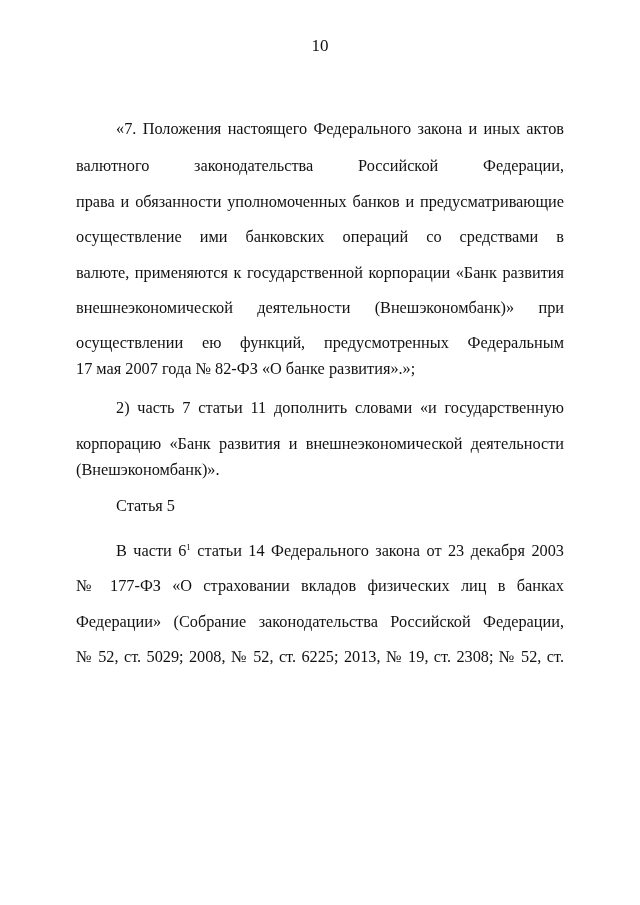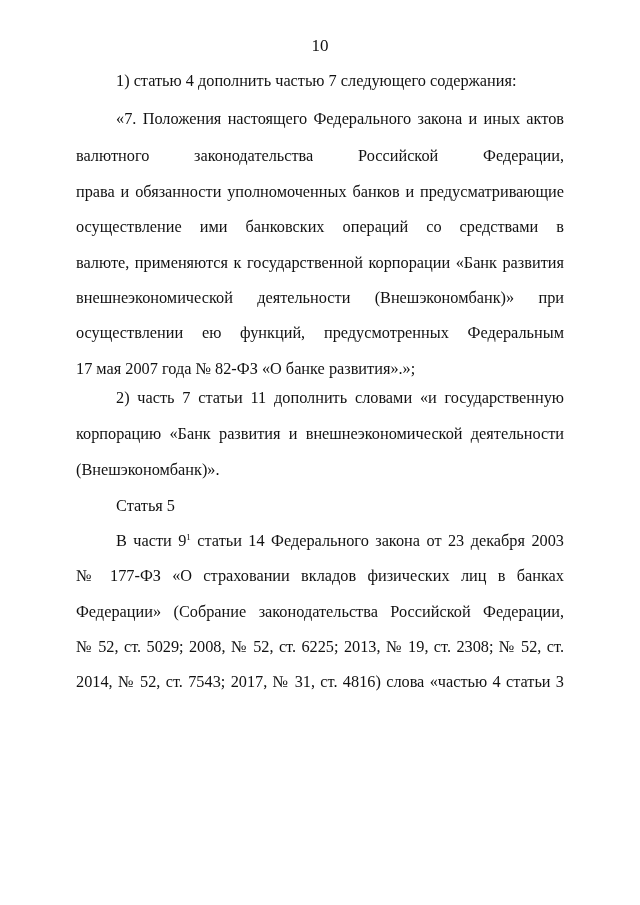--- a/index.html
+++ b/index.html
@@ -36,20 +36,21 @@
       font-size: 16.3px;
       line-height: 20px;
       white-space: nowrap;
     }
     .line.justify {
       text-align: justify;
       text-align-last: justify;
       white-space: normal;
       height: 20px;
       overflow: hidden;
+      margin-top: 10px;
     }
     .line.indent {
       left: 116px;
       width: 448px;
     }
     .bold {
       font-weight: normal;
     }
     sup {
       font-size: 9px;
@@ -57,36 +58,34 @@
       vertical-align: 6px;
     }
   </style>
 </head>
 <body>
 
 <div class="page">
 
   <div class="page-number">10</div>
 
-  <div class="line indent" style="top:71px">1) статью 4 дополнить частью 7 следующего содержания:</div>
 
   <div class="line justify indent" style="top:109px">«7. Положения настоящего Федерального закона и иных актов</div>
   <div class="line justify" style="top:146px">валютного законодательства Российской Федерации, устанавливающие</div>
   <div class="line justify" style="top:182px">права и обязанности уполномоченных банков и предусматривающие</div>
   <div class="line justify" style="top:217px">осуществление ими банковских операций со средствами в иностранной</div>
   <div class="line justify" style="top:253px">валюте, применяются к государственной корпорации «Банк развития и</div>
   <div class="line justify" style="top:288px">внешнеэкономической деятельности (Внешэкономбанк)» при</div>
   <div class="line justify" style="top:323px">осуществлении ею функций, предусмотренных Федеральным законом от</div>
   <div class="line" style="top:359px">17 мая 2007 года № 82-ФЗ «О банке развития».»;</div>
 
   <div class="line justify indent" style="top:388px">2) часть 7 статьи 11 дополнить словами «и государственную</div>
   <div class="line" style="top:460px">(Внешэкономбанк)».</div>
   <div class="line justify" style="top:424px">корпорацию «Банк развития и внешнеэкономической деятельности</div>
 
   <div class="line indent bold" style="top:496px">Статья 5</div>
 
-  <div class="line justify indent" style="top:531px"><span>В части 9</span><sup>1</sup><span> статьи 14 Федерального закона от 23 декабря 2003 года</span></div>
+  <div class="line justify indent" style="top:531px"><span>В части 6</span><sup>1</sup><span> статьи 14 Федерального закона от 23 декабря 2003 года</span></div>
   <div class="line justify" style="top:566px">№ 177-ФЗ «О страховании вкладов физических лиц в банках Российской</div>
   <div class="line justify" style="top:602px">Федерации» (Собрание законодательства Российской Федерации, 2003,</div>
   <div class="line justify" style="top:637px">№ 52, ст. 5029; 2008, № 52, ст. 6225; 2013, № 19, ст. 2308; № 52, ст. 6975;</div>
-  <div class="line justify" style="top:672px">2014, № 52, ст. 7543; 2017, № 31, ст. 4816) слова «частью 4 статьи 3</div>
 
 </div>
 
 </body></html>

